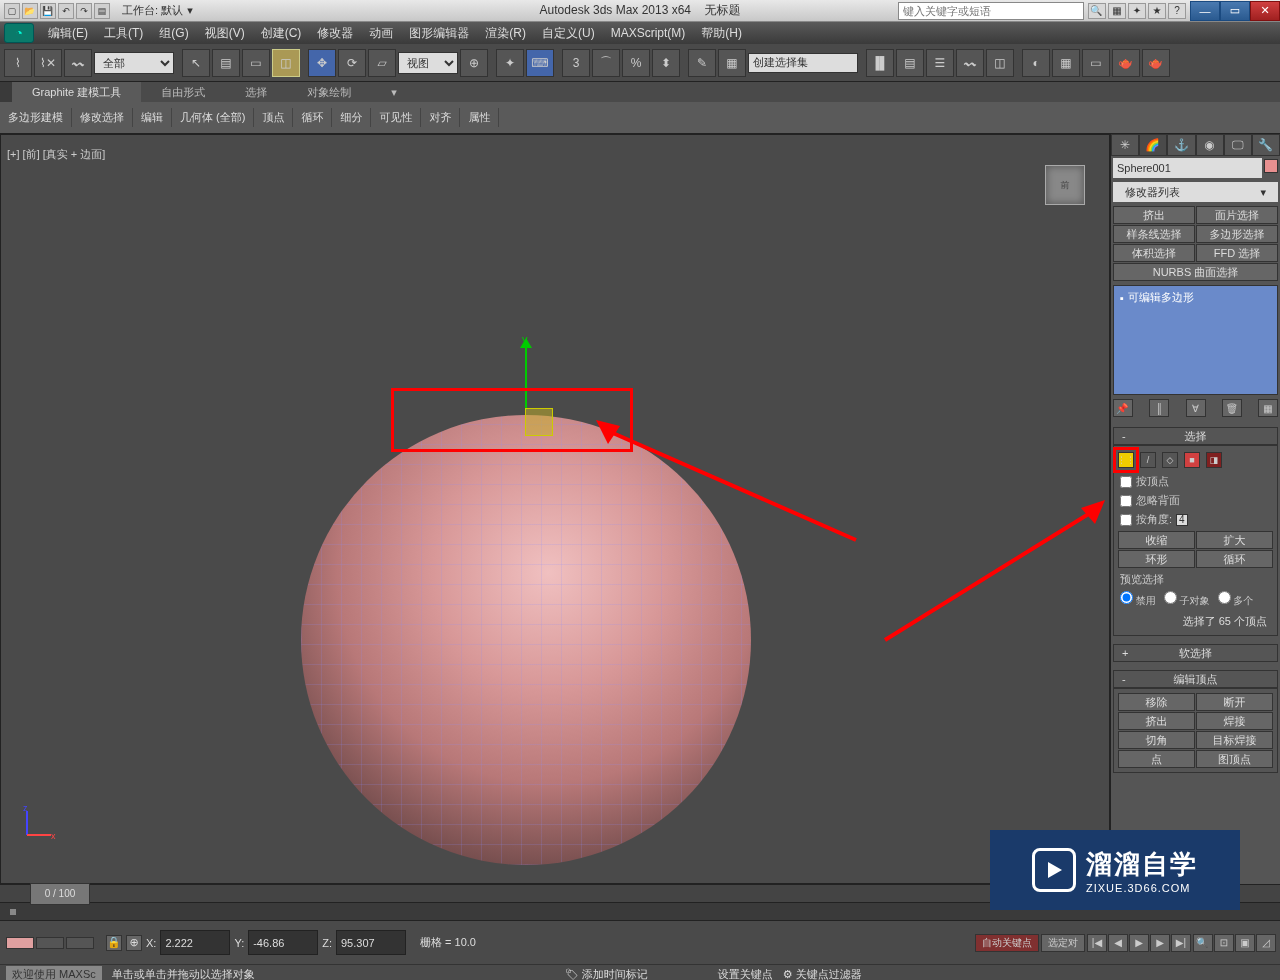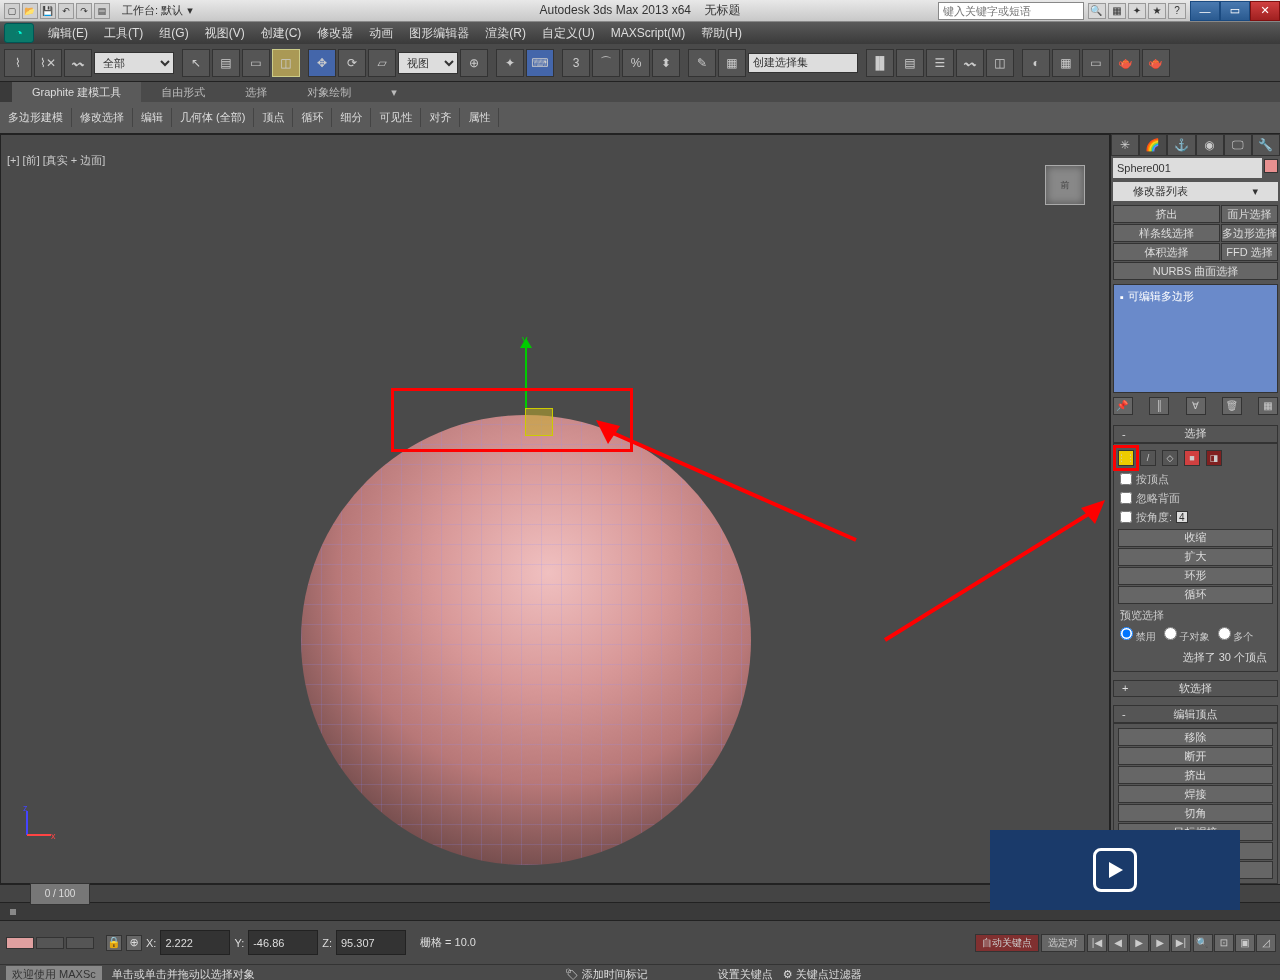--- a/index.html
+++ b/index.html
@@ -4,21 +4,21 @@
 <style>
 * { margin: 0; padding: 0; box-sizing: border-box; font-family: "Microsoft YaHei", "SimSun", sans-serif; }
 body { background: #3a3a3a; color: #ccc; font-size: 11px; width: 1280px; height: 980px; overflow: hidden; position: relative; }
 
 
 .titlebar { height: 22px; background: linear-gradient(#e8e8e8, #c8c8c8); display: flex; align-items: center; border-bottom: 1px solid #888; }
 .tb-qat { display: flex; gap: 2px; padding: 0 4px; }
 .tb-qat .ico { width: 16px; height: 16px; background: #d0d0d0; border: 1px solid #999; display: flex; align-items: center; justify-content: center; font-size: 9px; color: #333; }
 .tb-workspace { margin-left: 8px; font-size: 11px; color: #333; display: flex; align-items: center; gap: 4px; }
 .tb-title { position: absolute; left: 50%; transform: translateX(-50%); color: #333; font-size: 12px; }
-.tb-search { margin-left: auto; width: 146px; height: 18px; background: #fff; border: 1px solid #888; font-size: 11px; padding: 0 4px; color: #888; }
+.tb-search { margin-left: auto; width: 186px; height: 18px; background: #fff; border: 1px solid #888; font-size: 11px; padding: 0 4px; color: #888; }
 .tb-rbtns { display: flex; gap: 2px; margin: 0 4px; }
 .tb-rbtns .ico { width: 18px; height: 16px; background: #d8d8d8; border: 1px solid #999; font-size: 10px; display: flex; align-items: center; justify-content: center; color: #333; }
 .winbtns { display: flex; }
 .winbtns div { width: 30px; height: 20px; background: linear-gradient(#4a7ab0, #2a5a90); border: 1px solid #1a4a80; color: #fff; display: flex; align-items: center; justify-content: center; font-size: 11px; }
 .winbtns .close { background: linear-gradient(#d04040, #a02020); border-color: #801010; }
 
 
 .menubar { height: 22px; background: linear-gradient(#5a5a5a, #3a3a3a); display: flex; align-items: center; padding-left: 4px; }
 .appbtn { width: 30px; height: 20px; background: #0a7a6a; border: 1px solid #055; border-radius: 3px; margin-right: 6px; display: flex; align-items: center; justify-content: center; color: #0fd; font-size: 12px; font-weight: bold; }
 .menubar .mi { padding: 3px 8px; color: #ddd; font-size: 12px; }
@@ -35,21 +35,21 @@
 
 .ribbon { height: 20px; background: #4a4a4a; display: flex; align-items: center; margin-left: 12px; }
 .rtab { padding: 3px 20px; font-size: 11px; color: #bbb; }
 .rtab.active { background: #5a5a5a; color: #ddd; }
 .ribbon2 { height: 32px; background: #5a5a5a; display: flex; align-items: center; border-bottom: 1px solid #222; }
 .r2tab { padding: 2px 8px; font-size: 11px; color: #ddd; border-right: 1px solid #444; }
 
 
 .mainarea { display: flex; height: 750px; }
 .viewport { flex: 1; background: #4a4a4a; position: relative; border: 1px solid #222; }
-.vp-label { position: absolute; top: 18px; left: 6px; font-size: 11px; color: #ccc; }
+.vp-label { position: absolute; top: 12px; left: 6px; font-size: 11px; color: #ccc; }
 .vp-cube { position: absolute; top: 30px; right: 24px; width: 40px; height: 40px; background: #888; border: 1px solid #aaa; box-shadow: inset 0 0 8px rgba(0,0,0,0.4); display: flex; align-items: center; justify-content: center; font-size: 9px; color: #444; }
 
 
 .sphere-wrap { position: absolute; left: 300px; top: 280px; width: 450px; height: 450px; }
 .sphere { width: 450px; height: 450px; border-radius: 50%; background: radial-gradient(circle at 55% 35%, #f0c0c0 0%, #d89898 30%, #b87878 55%, #604040 85%, #302020 100%); position: relative; overflow: hidden; }
 .sphere::before { content: ""; position: absolute; inset: 0; border-radius: 50%;
   background:
     repeating-linear-gradient(0deg, rgba(140,140,255,0.18) 0 1px, transparent 1px 20px),
     repeating-linear-gradient(90deg, rgba(140,140,255,0.18) 0 1px, transparent 1px 20px);
 }
@@ -62,22 +62,22 @@
 .arrow1 svg, .arrow2 svg { overflow: visible; }
 .axis-icon { position: absolute; left: 18px; bottom: 40px; width: 40px; height: 40px; }
 
 
 .cmdpanel { width: 170px; background: #555; border-left: 1px solid #222; display: flex; flex-direction: column; font-size: 11px; overflow: hidden; }
 .cp-tabs { height: 22px; display: flex; background: #444; }
 .cp-tab { flex: 1; border: 1px solid #333; display: flex; align-items: center; justify-content: center; font-size: 12px; background: #555; }
 .cp-tab.active { background: #4a4a4a; }
 .cp-name { height: 20px; background: #ddd; color: #333; margin: 2px; padding: 2px 4px; display: flex; align-items: center; }
 .cp-colorsw { width: 14px; height: 14px; background: #e89090; border: 1px solid #333; margin: 3px 2px 0 0; float: right; }
-.cp-modlist { height: 20px; background: #ddd; color: #333; margin: 2px; padding: 2px 20px; display: flex; align-items: center; justify-content: space-between; }
-.cp-btngrid { display: grid; grid-template-columns: 1fr; gap: 1px; margin: 2px; }
+.cp-modlist { height: 20px; background: #ddd; color: #333; margin: 2px; padding: 2px 12px; display: flex; align-items: center; justify-content: space-between; }
+.cp-btngrid { display: grid; grid-template-columns: 1fr 1fr; gap: 1px; margin: 2px; }
 .cp-btn { height: 18px; background: #666; border: 1px solid #333; display: flex; align-items: center; justify-content: center; color: #ddd; font-size: 11px; }
 .cp-btn.full { grid-column: 1 / 3; }
 .cp-stack { margin: 2px; background: #6a8aca; height: 110px; border: 1px solid #333; padding: 2px; }
 .cp-stack-item { background: #6a8aca; color: #fff; padding: 2px 4px; display: flex; align-items: center; gap: 4px; }
 .cp-stackbtns { display: flex; justify-content: space-between; margin: 2px; gap: 2px; }
 .cp-stackbtns div { width: 20px; height: 18px; background: #666; border: 1px solid #333; font-size: 10px; display: flex; align-items: center; justify-content: center; }
 .cp-rollout-hdr { height: 18px; background: #555; border: 1px solid #333; margin: 8px 2px 0 2px; display: flex; align-items: center; justify-content: center; color: #ddd; }
 .cp-rollout-hdr .pm { position: absolute; left: 8px; }
 .cp-rollout { margin: 0 2px; padding: 2px; border: 1px solid #333; background: #555; }
 .cp-subobj { display: flex; gap: 6px; padding: 4px 2px; align-items: center; }
@@ -335,21 +335,21 @@
         <div class="cp-btn">扩大</div>
         <div class="cp-btn">环形</div>
         <div class="cp-btn">循环</div>
       </div>
       <div style="padding:2px 4px">预览选择</div>
       <div class="cp-radio">
         <label><input type="radio" checked="" style=""> <span>禁用</span></label>
         <label><input type="radio" style=""> <span>子对象</span></label>
         <label><input type="radio" style=""> <span>多个</span></label>
       </div>
-      <div class="cp-info">选择了 30 个顶点</div>
+      <div class="cp-info">选择了 65 个顶点</div>
     </div>
 
     <div class="cp-rollout-hdr" style="position:relative">
         <span class="pm">+</span>
         <span>软选择</span>
       </div>
     <div class="cp-rollout-hdr" style="position:relative">
         <span class="pm">-</span>
         <span>编辑顶点</span>
       </div>
@@ -374,20 +374,24 @@
       <polygon points="220,0 196,8 210,24" fill="#f00"></polygon>
     </svg>
 </div>
 
 <div class="watermark">
   <div class="play">
       <svg width="20" height="20">
         <polygon points="4,2 18,10 4,18" fill="#fff"></polygon>
       </svg>
     </div>
+  <div class="txt">
+    <div class="big">溜溜自学</div>
+    <div class="sm">ZIXUE.3D66.COM</div>
+  </div>
 </div>
 
 <div class="timeslider">
   <div class="ts-thumb">0 / 100</div>
 </div>
 <div class="trackbar">
   <div class="tick"></div>
 </div>
 
 <div class="statusbar">

